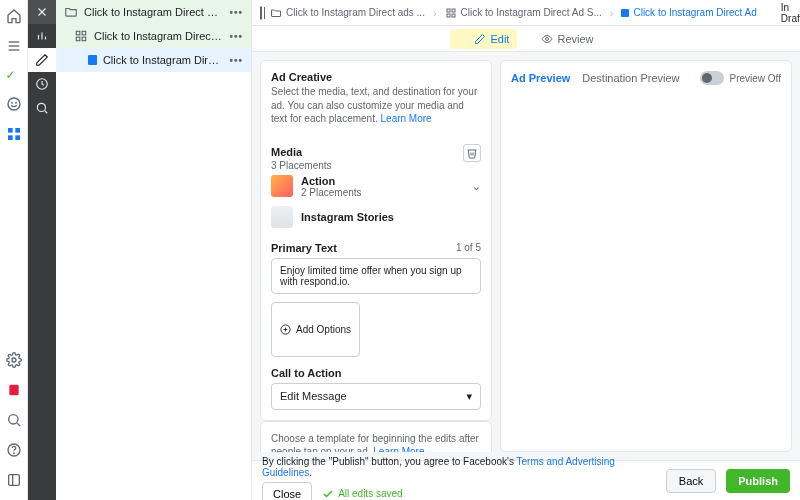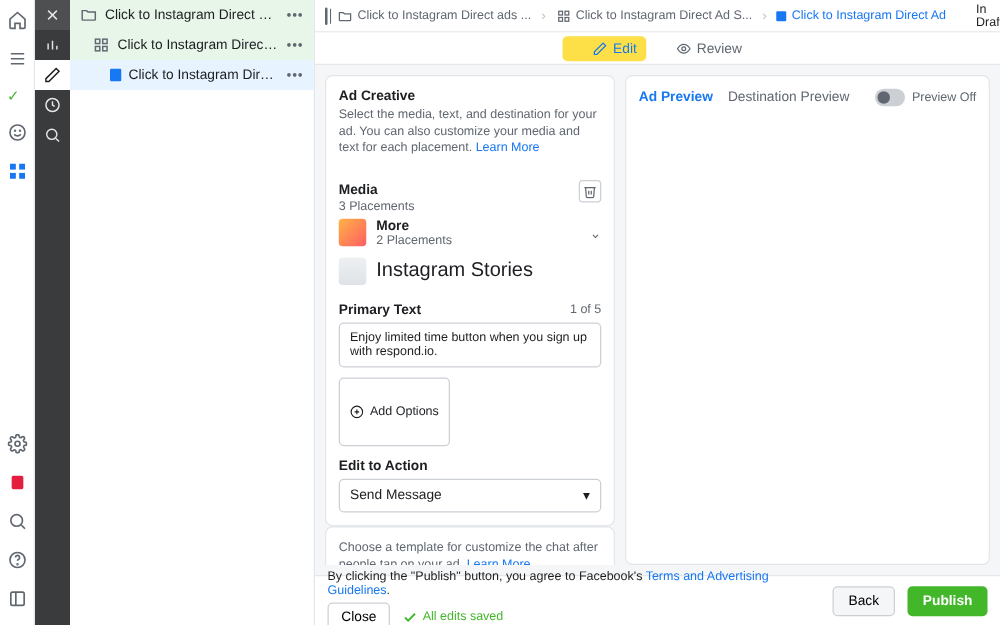--- a/index.html
+++ b/index.html
@@ -39,21 +39,21 @@
   .topbar .crumb.active { color:#1877f2; }
   .topbar .sep { color:#bcc0c4; }
   .status-dot { width:6px; height:6px; border-radius:50%; background:#42b72a; display:inline-block;}
   .toggle { width:24px; height:14px; background:#1877f2; border-radius:7px; position:relative;}
   .toggle::after { content:""; width:10px; height:10px; background:#fff; border-radius:50%; position:absolute; right:2px; top:2px;}
   .panel-toggle-icon { width:14px; height:14px; border:1px solid #606770; border-radius:2px; position:relative;}
   .panel-toggle-icon::before { content:""; position:absolute; left:3px; top:0; bottom:0; width:1px; background:#606770;}
 
   .subbar { height:26px; background:#fff; border-bottom:1px solid #e4e6ea; display:flex; align-items:center; justify-content:center; gap:16px;}
   .subbar .tab { display:flex; align-items:center; gap:4px; font-size:11px; color:#606770; padding:4px 8px; border-radius:4px; cursor:pointer;}
-  .subbar .tab.active { color:#1877f2; background:#fde047;padding-left:24px;}
+  .subbar .tab.active { color:#1877f2; background:#fef9c3;padding-left:24px;}
   .subbar svg { width:12px; height:12px; }
 
   .content-row { flex:1; display:flex; gap:8px; padding:8px; overflow:hidden; min-height:0;}
   .col-left { width:232px; display:flex; flex-direction:column; gap:0; overflow-y:auto; }
   .col-right { flex:1; background:#fff; border:1px solid #e4e6ea; border-radius:6px; padding:10px; display:flex; flex-direction:column;}
   .card { background:#fff; border:1px solid #e4e6ea; border-radius:6px; padding:10px; }
   .card h4 { font-size:11px; font-weight:600; margin-bottom:2px;}
   .card p.sub { font-size:10px; color:#606770; line-height:1.35;}
   .card a.link { color:#1877f2; text-decoration:none;}
   .section-label { font-size:11px; font-weight:600; margin-top:10px; margin-bottom:2px;}
@@ -263,53 +263,53 @@
                   <polyline points="3 6 5 6 21 6"></polyline>
                   <path d="M19 6l-1 14a2 2 0 0 1-2 2H8a2 2 0 0 1-2-2L5 6"></path>
                   <path d="M10 11v6M14 11v6"></path>
                 </svg>
             </div>
           </div>
 
           <div class="media-row">
             <div class="thumb"></div>
             <div>
-              <div style="font-size:11px;font-weight:600">More</div>
+              <div style="font-size:11px;font-weight:600">Action</div>
               <div class="muted">2 Placements</div>
             </div>
             <span class="chev">⌄</span>
           </div>
           <div class="media-row">
             <div class="thumb story"></div>
-            <div style="font-size:16px;font-weight:400">Instagram Stories</div>
+            <div style="font-size:11px;font-weight:700">Instagram Stories</div>
           </div>
 
           <div class="row" style="margin-top:10px;align-items:center;">
             <div class="section-label" style="margin:0">Primary Text</div>
             <div class="muted" style="margin-left:auto">1 of 5</div>
           </div>
-          <div class="textarea-fake">Enjoy limited time button when you sign up with respond.io.</div>
+          <div class="textarea-fake">Enjoy limited time offer when you sign up with respond.io.</div>
           <div class="btn-outline">
             <svg width="11" height="11" viewBox="0 0 24 24" fill="none" stroke="currentColor" stroke-width="2">
                 <circle cx="12" cy="12" r="10"></circle>
                 <line x1="12" y1="8" x2="12" y2="16"></line>
                 <line x1="8" y1="12" x2="16" y2="12"></line>
               </svg>
             <span>Add Options</span>
           </div>
 
-          <div class="section-label">Edit to Action</div>
+          <div class="section-label">Call to Action</div>
           <div class="select-fake">
-            <span>Send Message</span>
+            <span>Edit Message</span>
             <span>▾</span>
           </div>
         </div>
 
         <div class="card">
-          <p class="sub"><span>Choose a template for customize the chat after people tap on your ad.</span> <a href="#" class="link">Learn More</a></p>
+          <p class="sub"><span>Choose a template for beginning the edits after people tap on your ad.</span> <a href="#" class="link">Learn More</a></p>
 
         </div>
       </div>
 
       <div class="col-right">
         <div class="row">
           <div class="preview-tabs">
             <span class="ptab active">Ad Preview</span>
             <span class="ptab">Destination Preview</span>
           </div>

